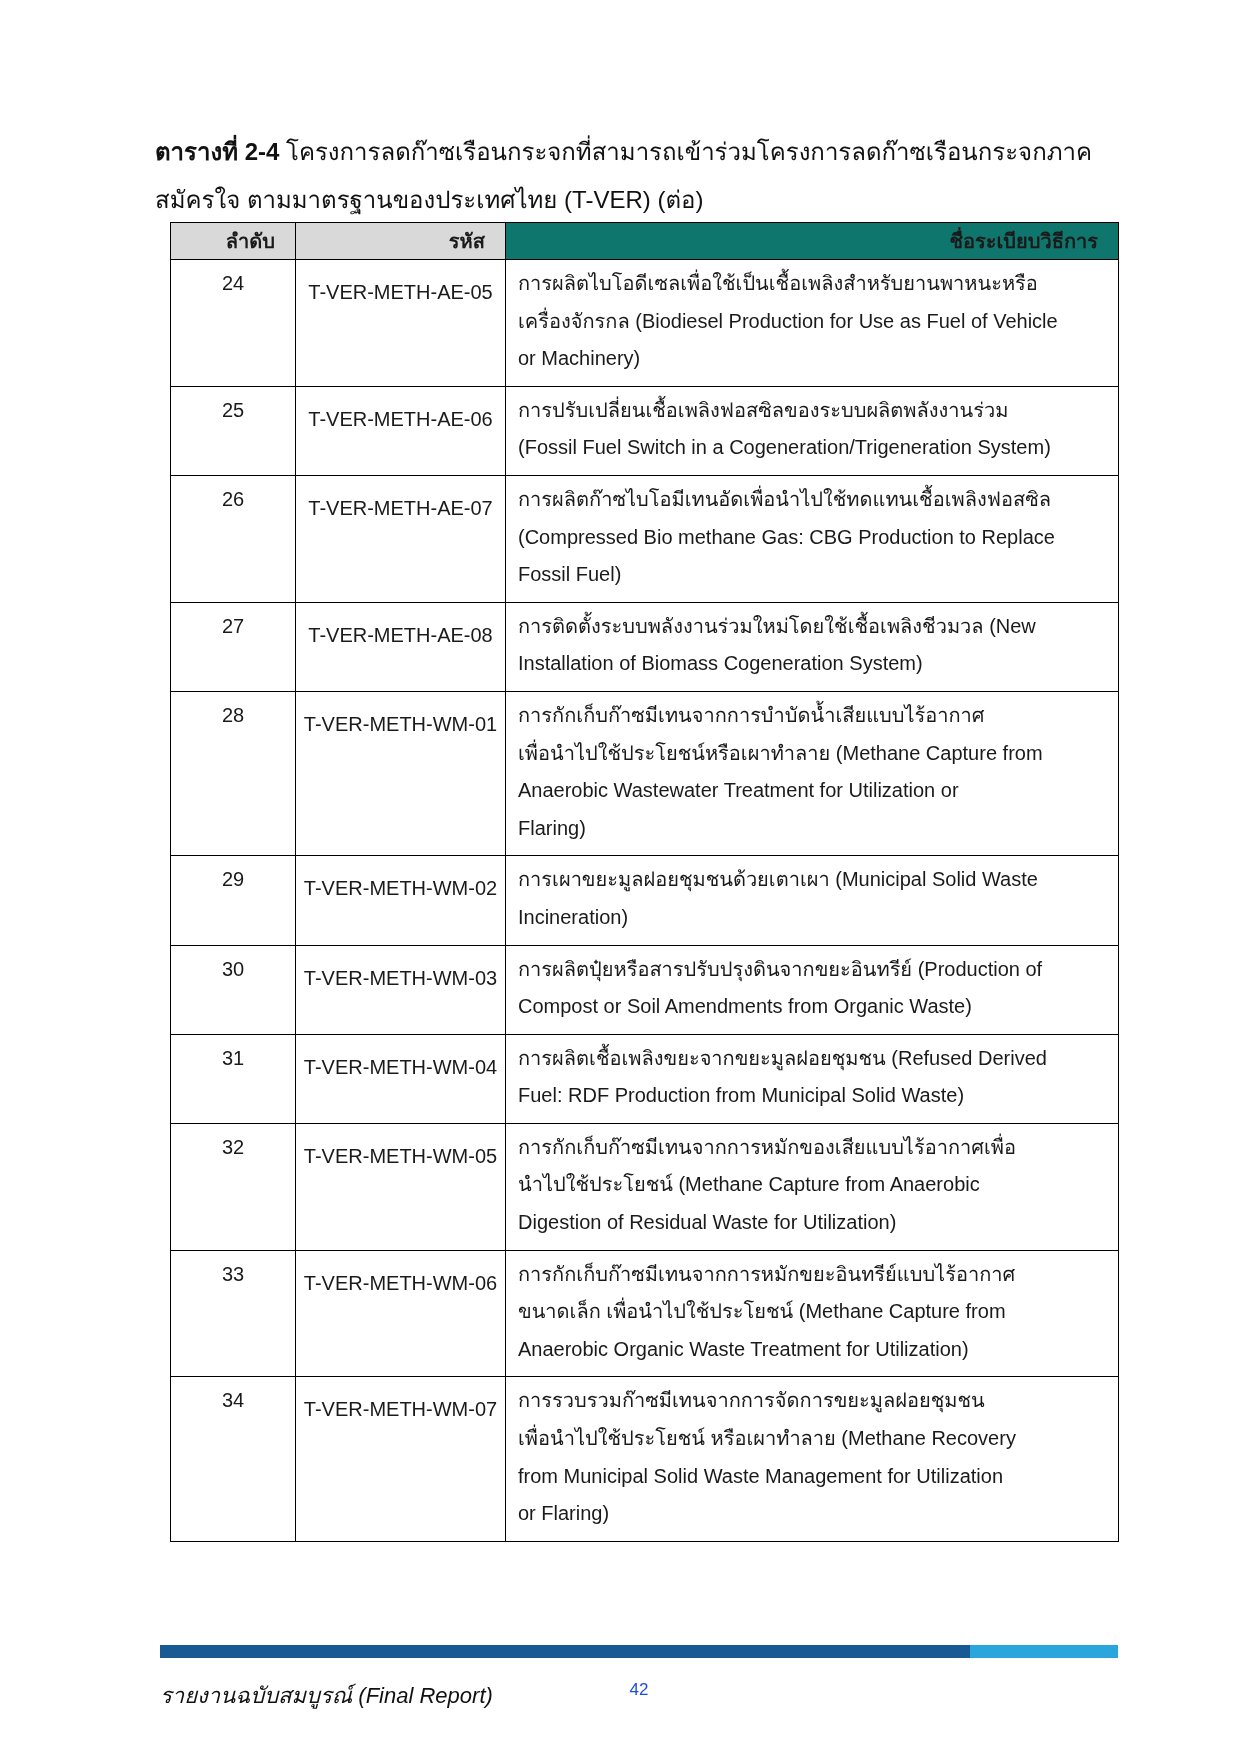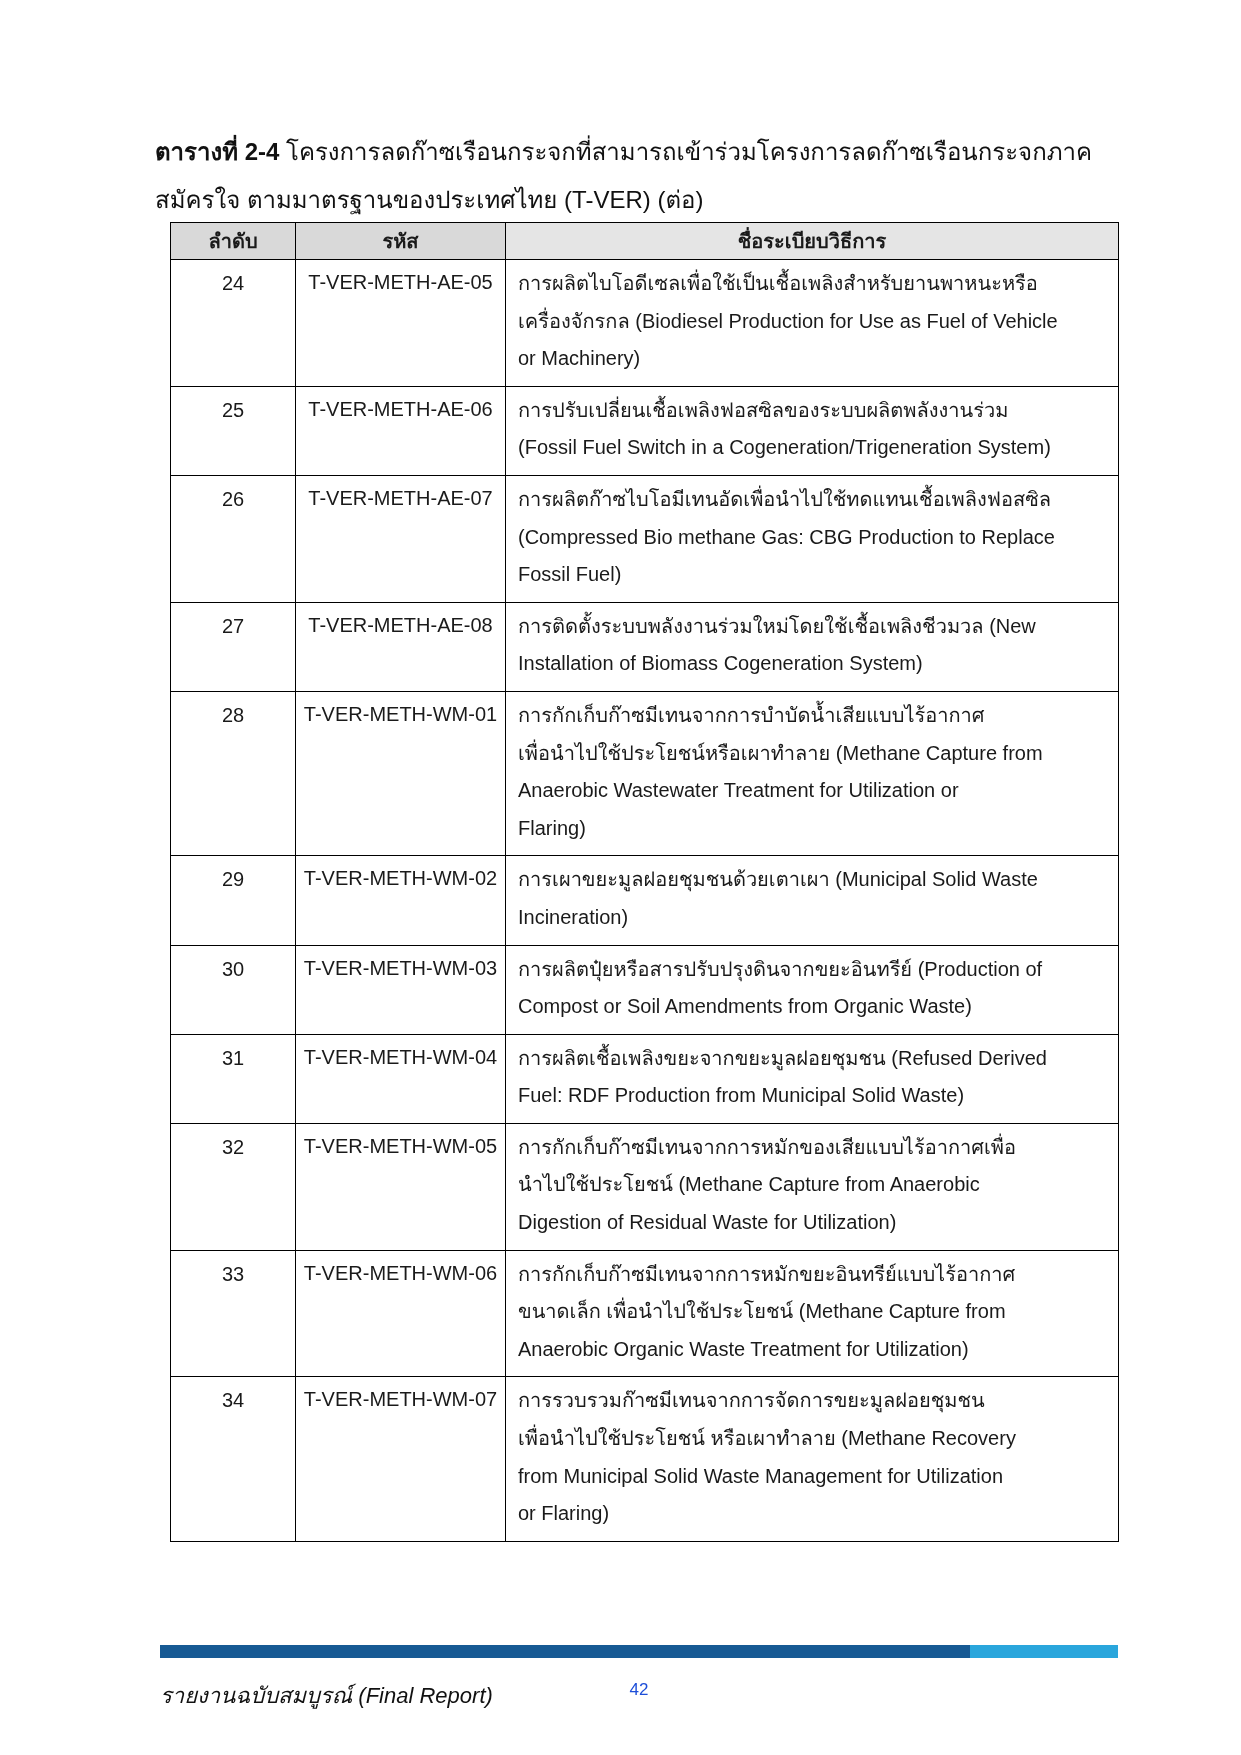--- a/index.html
+++ b/index.html
@@ -36,37 +36,37 @@
     font-size: 20px;
   }
   .tver-table th, .tver-table td {
     border: 1.5px solid #000;
     vertical-align: top;
     box-sizing: border-box;
   }
   .tver-table th {
     height: 36px;
     font-weight: bold;
-    text-align: center;
+    text-align: right;
     vertical-align: middle;
     font-size: 20px;
-    padding: 2px 4px;
+    padding: 2px 20px;
   }
   .col-no-h   { width: 125px; }
   .col-code-h { width: 210px; }
   .col-name-h { width: 613px; }
 
   .tver-table td.col-no {
     text-align: center;
     padding-top: 5px;
     line-height: 37.6px;
   }
   .tver-table td.col-code {
     text-align: center;
-    padding-top: 4px;
+    padding-top: 14px;
     line-height: 37.6px;
     white-space: nowrap;
   }
   .tver-table td.col-name {
     padding: 5px 10px 8px 12px;
     margin-top: 12px;
   }
   .name-line { line-height: 37.6px; white-space: nowrap; }
 
   .tver-table tr.section-row td { font-weight: bold; }
@@ -124,21 +124,21 @@
     <span class="title-prefix">ตารางที่ 2-4</span>
     <span>โครงการลดก๊าซเรือนกระจกที่สามารถเข้าร่วมโครงการลดก๊าซเรือนกระจกภาคสมัครใจ</span>
     <span>ตามมาตรฐานของประเทศไทย (T-VER) (ต่อ)</span>
   </div>
 
   <table class="tver-table">
     <thead>
       <tr>
         <th class="col-no-h" style="background: rgb(217, 217, 217);">ลำดับ</th>
         <th class="col-code-h" style="background: rgb(217, 217, 217);">รหัส</th>
-        <th class="col-name-h" style="background: #e5e5e5;">ชื่อระเบียบวิธีการ</th>
+        <th class="col-name-h" style="background: #0f766e;">ชื่อระเบียบวิธีการ</th>
       </tr>
     </thead>
     <tbody>
         <tr>
           <td class="col-no">24</td>
           <td class="col-code">T-VER-METH-AE-05</td>
           <td class="col-name">
             <div class="name-line">การผลิตไบโอดีเซลเพื่อใช้เป็นเชื้อเพลิงสำหรับยานพาหนะหรือ</div>
             <div class="name-line">เครื่องจักรกล (Biodiesel Production for Use as Fuel of Vehicle</div>
             <div class="name-line">or Machinery)</div>

